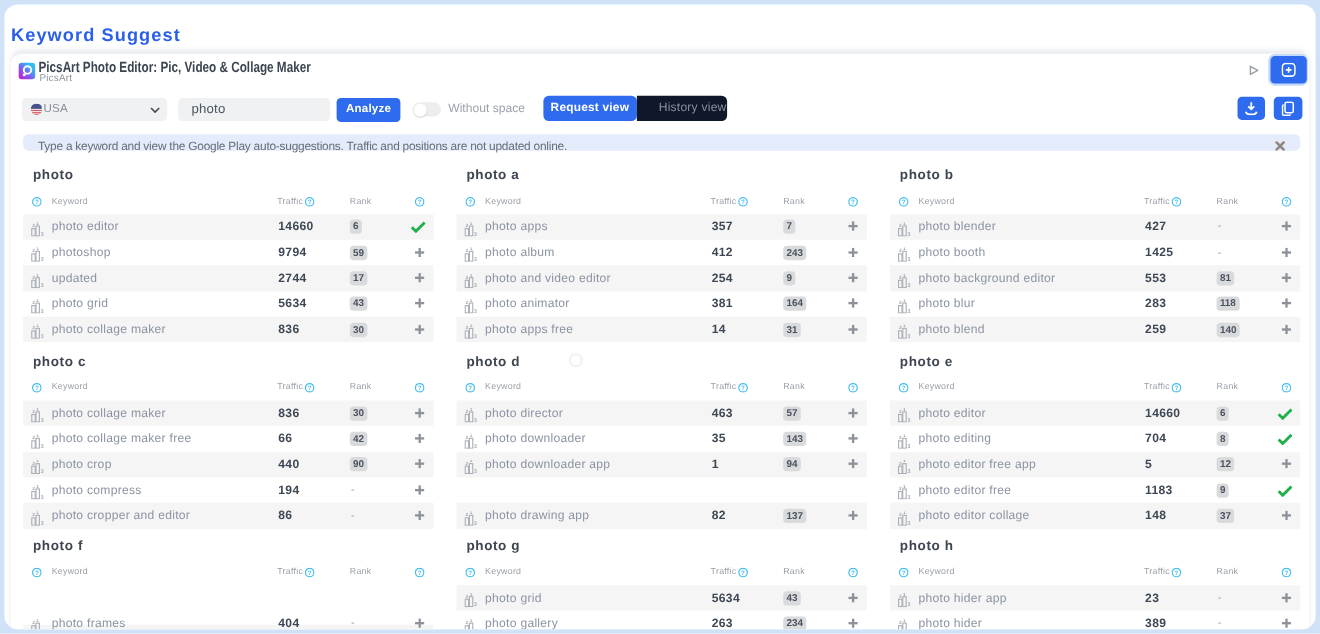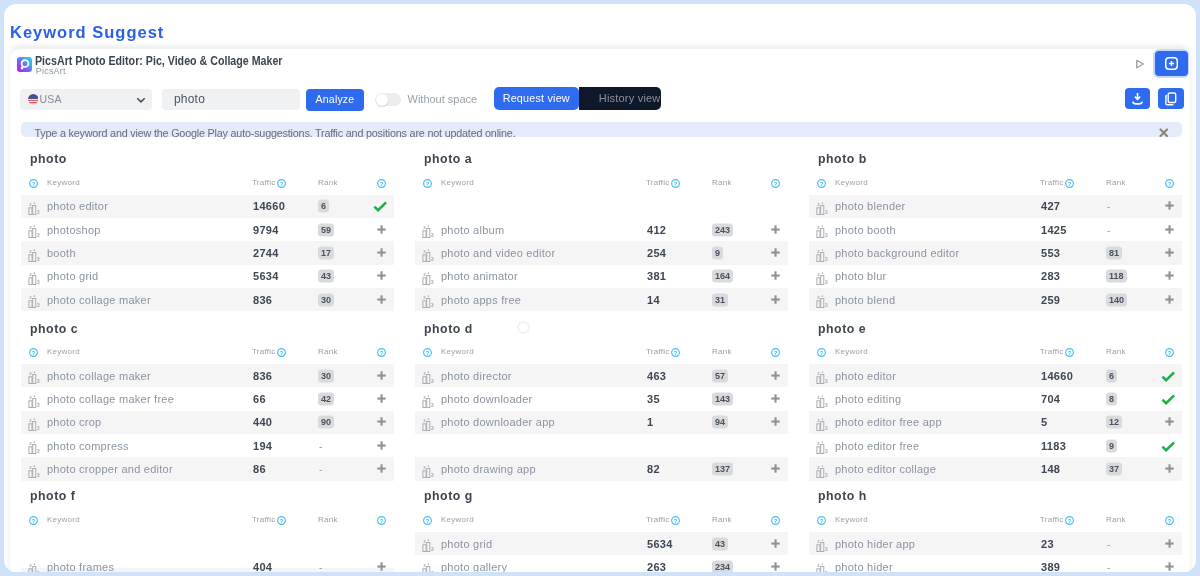--- a/index.html
+++ b/index.html
@@ -7,21 +7,21 @@
 .card{position:absolute;left:4px;top:4px;width:1192px;height:568px;background:#fff;border-radius:12px;overflow:hidden;}
 .ct{position:absolute;left:-4px;top:-4px;width:1200px;height:576px;}
 .abs{position:absolute;}
 .h1{position:absolute;left:10px;top:23px;font-size:16.5px;font-weight:bold;color:#2a60e8;letter-spacing:1.0px;}
 .panel{position:absolute;left:10px;top:48px;width:1180px;height:540px;background:#fff;border-radius:10px;box-shadow:0 -2px 5px rgba(140,150,170,.20);border-top:1px solid #f0f1f3;}
 .appicon{left:17px;top:56.5px;width:15px;height:15px;border-radius:3px;background:linear-gradient(225deg,#27cdf5 0%,#38aff2 30%,#8a4ef2 65%,#d013cf 100%);}
 .apptitle{left:35.4px;top:52.6px;font-size:13.5px;font-weight:bold;color:#3b4551;transform:scaleX(0.79);transform-origin:0 0;white-space:nowrap;}
 .appsub{left:35.8px;top:66.3px;font-size:9px;color:#8e959d;letter-spacing:0.2px;}
 .sel{left:20px;top:89px;width:132px;height:20.5px;background:#f0f1f2;border-radius:4px;}
 .inp{left:162px;top:89px;width:138px;height:20.5px;background:#f0f1f2;border-radius:4px;font-size:12px;color:#4b5563;line-height:20.5px;padding-left:12px;letter-spacing:0.2px;}
-.btn{background:#2e6bef;border-radius:4px;color:#fff;font-weight:normal;text-align:center;}
+.btn{background:#2e6bef;border-radius:4px;color:#fff;font-weight:bold;text-align:center;}
 .analyze{left:306px;top:89px;width:58px;height:21.5px;font-size:10.5px;line-height:21.5px;letter-spacing:0.2px;}
 .toggle{left:375px;top:93px;width:26px;height:13px;background:#ebedee;border-radius:7px;}
 .knob{position:absolute;left:0.5px;top:0.5px;width:12px;height:12px;border-radius:50%;background:#fff;box-shadow:0 1px 1.5px rgba(0,0,0,.16);}
 .wospace{left:407.5px;top:93.2px;font-size:11px;color:#9aa2ab;letter-spacing:0;}
 .reqview{left:494px;top:87px;width:84.5px;height:23px;font-size:10.8px;line-height:23px;border-radius:5px;letter-spacing:0.2px;}
 .histview{left:578.5px;top:87px;width:82px;height:23px;background:#0f172a;border-radius:0 5px 5px 0;font-size:11px;line-height:23px;color:#8b9099;text-align:right;letter-spacing:0.2px;}
 .alert{left:21px;top:121.5px;width:1161px;height:15px;background:#e4ebfb;border-radius:5px;font-size:10.8px;color:#646d78;line-height:22.2px;padding-left:13.5px;letter-spacing:-0.2px;}
 .gt{font-size:12.3px;font-weight:bold;color:#3e4651;letter-spacing:0.55px;}
 .hd{font-size:8px;color:#9aa0a8;letter-spacing:0.25px;}
 .row{position:absolute;width:373px;height:23.35px;}
@@ -105,21 +105,21 @@
           <svg width="12.5" height="13" viewBox="0 0 12.5 13" style="display:block">
             <g fill="none" stroke="#a8adb5" stroke-width="1">
               <rect x="0.9" y="5.8" width="3.1" height="6.7"></rect>
               <rect x="4.7" y="3.5" width="3.1" height="9"></rect>
             </g>
             <text x="2.45" y="4.3" font-size="4.4" fill="#a2a7af" text-anchor="middle" font-weight="bold" font-family="Liberation Sans">2</text>
             <text x="6.25" y="2.4" font-size="4.4" fill="#a2a7af" text-anchor="middle" font-weight="bold" font-family="Liberation Sans">1</text>
             <text x="10.35" y="12.2" font-size="4.8" fill="#a2a7af" text-anchor="middle" font-weight="bold" font-family="Liberation Sans">3</text>
           </svg>
         </div>
-        <div class="kw">booth</div>
+        <div class="kw">updated</div>
         <div class="tv">2744</div>
         <div class="badge">17</div>
         <div class="act"><svg width="9" height="9" viewBox="0 0 9 9" style="vertical-align:top;">
             <rect x="3.5" y="0.3" width="2.1" height="8.4" fill="#8d9299"></rect>
             <rect x="0.3" y="3.5" width="8.4" height="2.1" fill="#8d9299"></rect>
           </svg></div>
       </div>
 <div class="row" style="left:21px;top:264.65px;">
         <div class="abs" style="left:7px;top:7.3px;">
           <svg width="12.5" height="13" viewBox="0 0 12.5 13" style="display:block">
@@ -174,20 +174,40 @@
           <circle cx="4.5" cy="4.5" r="3.85" fill="none" stroke="#45bdf2" stroke-width="1.15"></circle>
           <text x="4.5" y="6.5" font-size="5.8" font-weight="bold" fill="#45bdf2" text-anchor="middle" font-family="Liberation Sans">?</text>
         </svg>
       </div>
 <div class="abs hd" style="left:712px;top:178.0px;">Rank</div>
 <div class="abs" style="left:770.5px;top:178.7px;">
         <svg width="9" height="9" viewBox="0 0 9 9" style="display:block">
           <circle cx="4.5" cy="4.5" r="3.85" fill="none" stroke="#45bdf2" stroke-width="1.15"></circle>
           <text x="4.5" y="6.5" font-size="5.8" font-weight="bold" fill="#45bdf2" text-anchor="middle" font-family="Liberation Sans">?</text>
         </svg>
+      </div>
+<div class="row odd" style="left:415px;top:194.6px;">
+        <div class="abs" style="left:7px;top:7.3px;">
+          <svg width="12.5" height="13" viewBox="0 0 12.5 13" style="display:block">
+            <g fill="none" stroke="#a8adb5" stroke-width="1">
+              <rect x="0.9" y="5.8" width="3.1" height="6.7"></rect>
+              <rect x="4.7" y="3.5" width="3.1" height="9"></rect>
+            </g>
+            <text x="2.45" y="4.3" font-size="4.4" fill="#a2a7af" text-anchor="middle" font-weight="bold" font-family="Liberation Sans">2</text>
+            <text x="6.25" y="2.4" font-size="4.4" fill="#a2a7af" text-anchor="middle" font-weight="bold" font-family="Liberation Sans">1</text>
+            <text x="10.35" y="12.2" font-size="4.8" fill="#a2a7af" text-anchor="middle" font-weight="bold" font-family="Liberation Sans">3</text>
+          </svg>
+        </div>
+        <div class="kw">photo apps</div>
+        <div class="tv">357</div>
+        <div class="badge">7</div>
+        <div class="act"><svg width="9" height="9" viewBox="0 0 9 9" style="vertical-align:top;">
+            <rect x="3.5" y="0.3" width="2.1" height="8.4" fill="#8d9299"></rect>
+            <rect x="0.3" y="3.5" width="8.4" height="2.1" fill="#8d9299"></rect>
+          </svg></div>
       </div>
 <div class="row" style="left:415px;top:217.95px;">
         <div class="abs" style="left:7px;top:7.3px;">
           <svg width="12.5" height="13" viewBox="0 0 12.5 13" style="display:block">
             <g fill="none" stroke="#a8adb5" stroke-width="1">
               <rect x="0.9" y="5.8" width="3.1" height="6.7"></rect>
               <rect x="4.7" y="3.5" width="3.1" height="9"></rect>
             </g>
             <text x="2.45" y="4.3" font-size="4.4" fill="#a2a7af" text-anchor="middle" font-weight="bold" font-family="Liberation Sans">2</text>
             <text x="6.25" y="2.4" font-size="4.4" fill="#a2a7af" text-anchor="middle" font-weight="bold" font-family="Liberation Sans">1</text>

